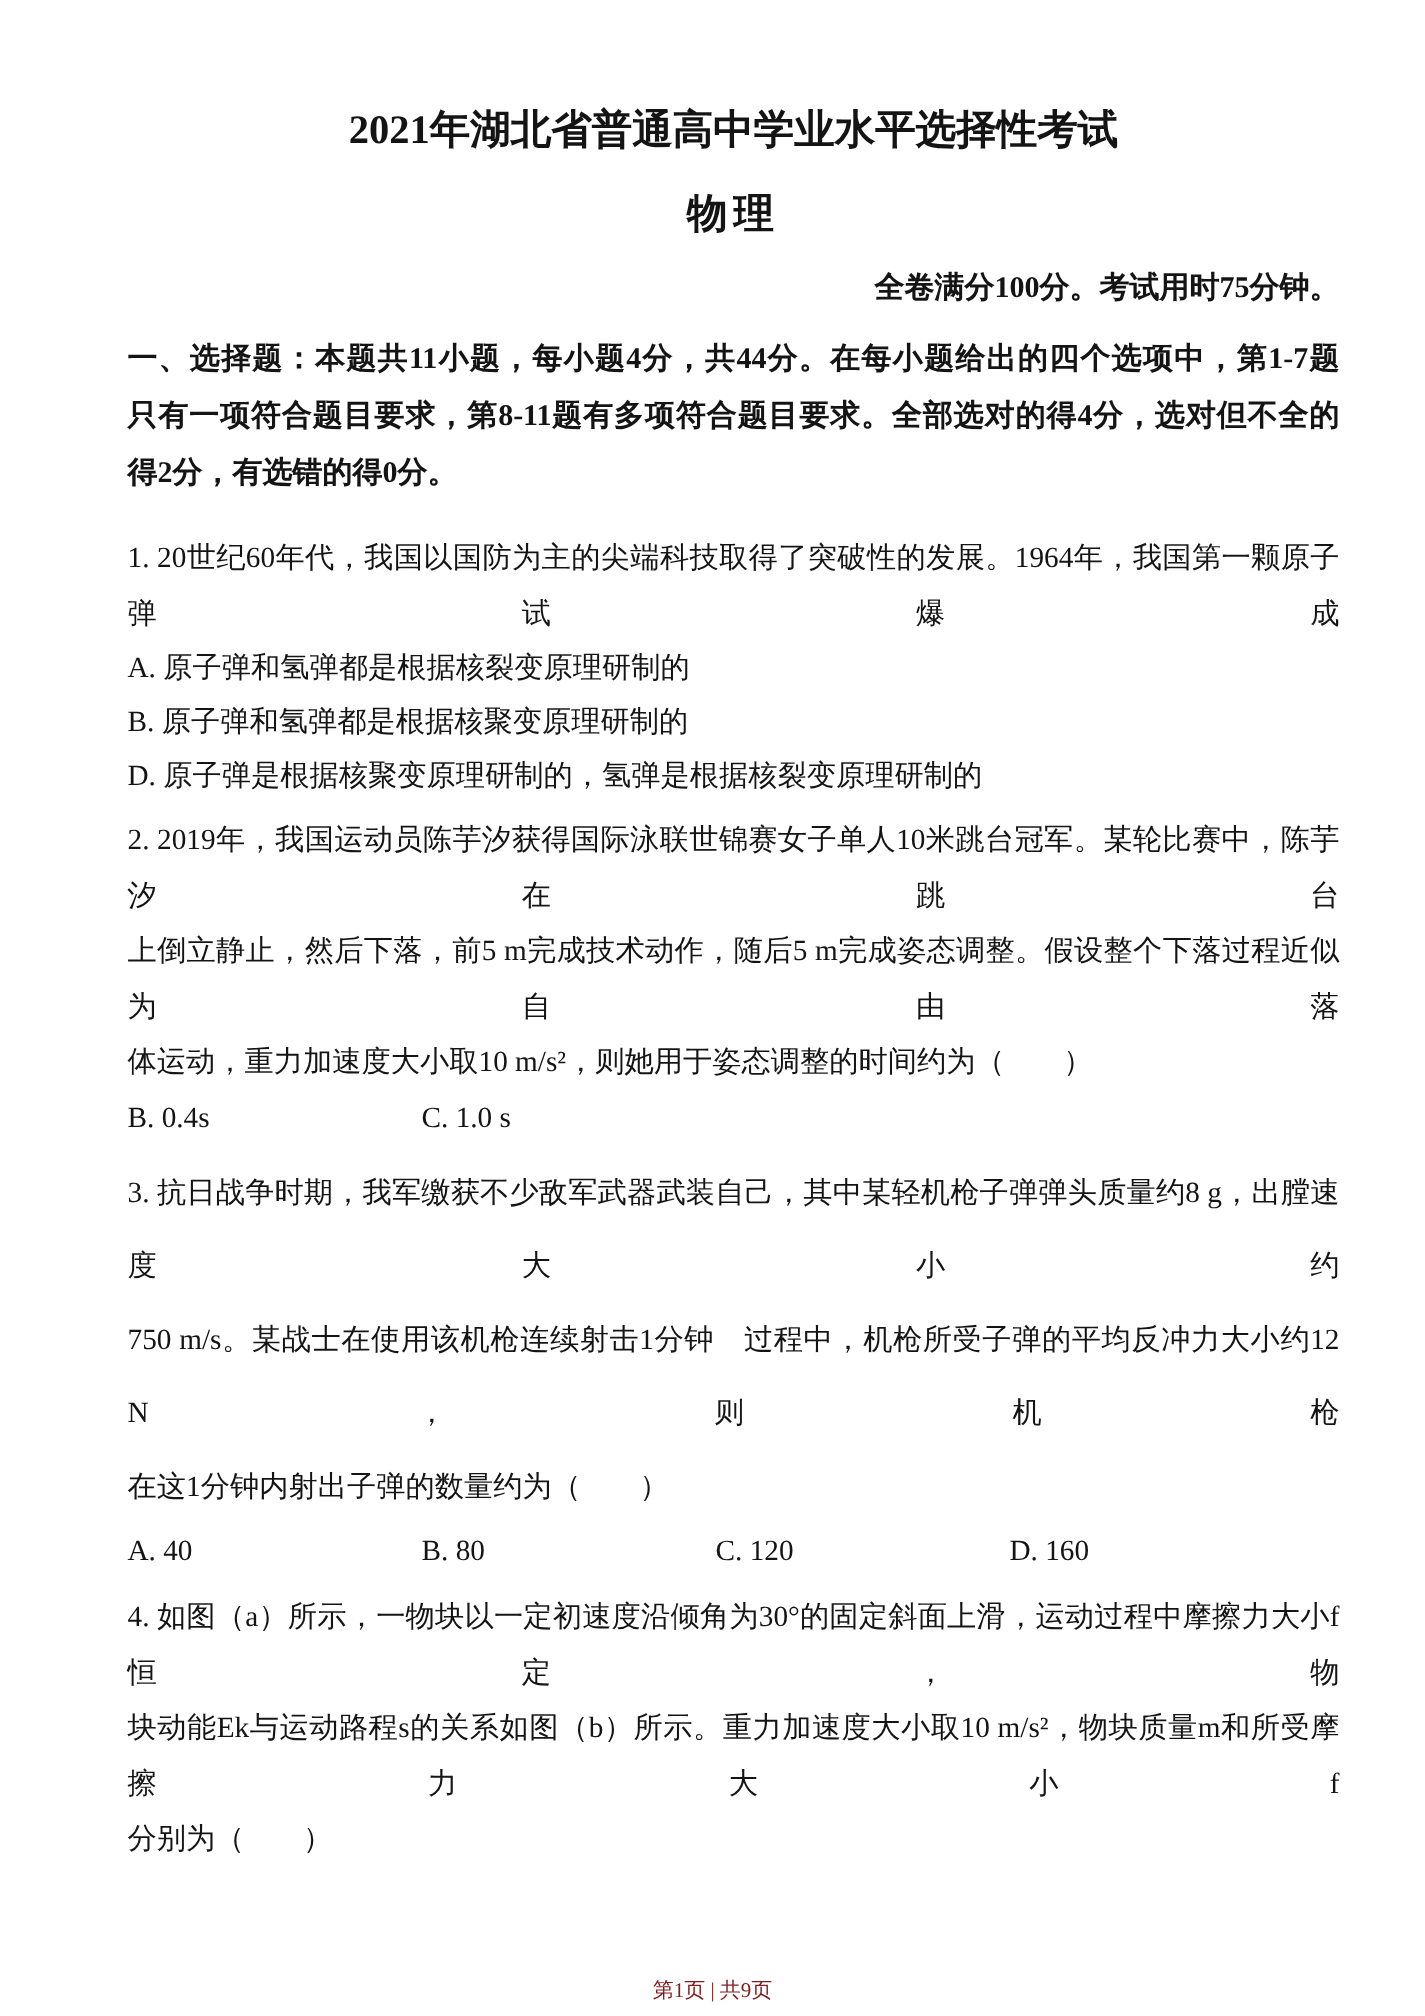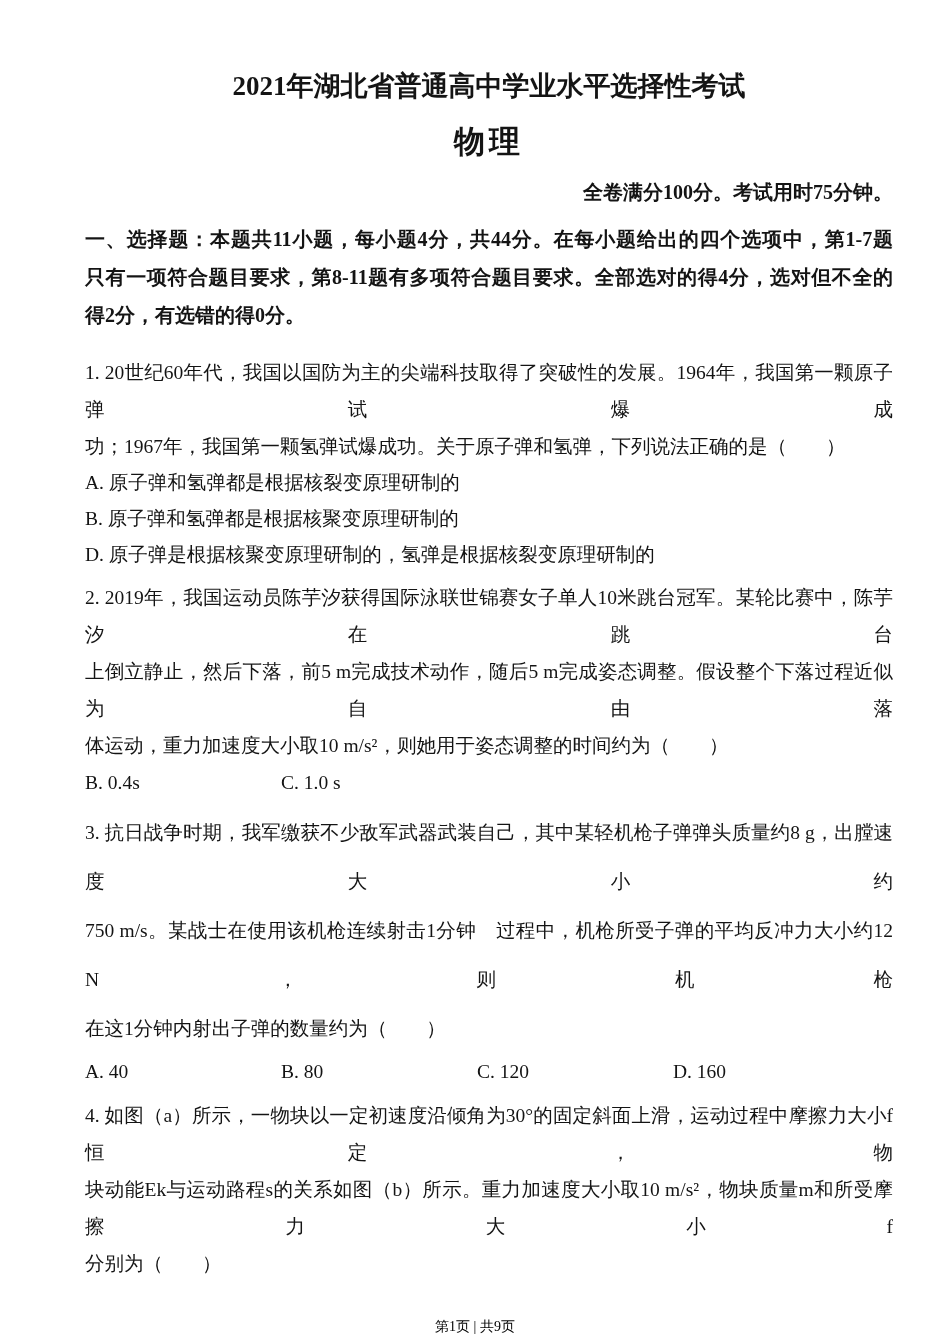--- a/index.html
+++ b/index.html
@@ -1,50 +1,49 @@
 <!DOCTYPE html>
 <html><head>
 <meta charset="utf-8">
 <style>
   html,body{margin:0;padding:0;background:#fff;}
   .page{position:relative;width:950px;height:1344px;background:#fff;overflow:hidden;
         font-family:"Liberation Serif","DejaVu Serif",serif;color:#141414;}
   .content{padding:68px 57px 0 85px;}
   .title{font-size:27px;font-weight:700;text-align:center;margin:0 0 20px 0;line-height:36px;}
-  .subject{font-size:31px;font-weight:700;text-align:center;margin:0 0 18px 0;line-height:36px;letter-spacing:4px;}
+  .subject{font-size:27px;font-weight:700;text-align:center;margin:0 0 18px 0;line-height:36px;letter-spacing:4px;}
   .exam-info{font-size:20px;font-weight:700;text-align:right;line-height:28px;margin-bottom:14px;}
   .section-heading{margin-bottom:20px;}
   .line{font-size:19.5px;line-height:37px;white-space:normal;}
   .bold{font-weight:700;font-size:20px;line-height:38px;}
   .jfull{text-align:justify;text-align-last:justify;}
   .question{margin-top:6px;}
   .wide{line-height:49px;}
   .option-line{font-size:19.5px;line-height:36px;}
   .options-row{display:grid;grid-template-columns:196px 196px 196px 1fr;font-size:19.5px;line-height:38px;}
-  .footer{position:absolute;left:0;right:0;bottom:8px;text-align:center;font-size:14px;color:#000000;}
+  .footer{position:absolute;left:0;right:0;bottom:8px;text-align:center;font-size:14px;color:#7f1d1d;}
 </style>
 </head>
 <body>
 
 <div class="page">
   <div class="content">
 
     <h1 class="title">2021年湖北省普通高中学业水平选择性考试</h1>
     <h2 class="subject">物理</h2>
     <div class="exam-info">全卷满分100分。考试用时75分钟。</div>
 
     <div class="section-heading">
       <div class="line bold jfull">一、选择题：本题共11小题，每小题4分，共44分。在每小题给出的四个选项中，第1-7题</div>
       <div class="line bold jfull">只有一项符合题目要求，第8-11题有多项符合题目要求。全部选对的得4分，选对但不全的</div>
       <div class="line bold">得2分，有选错的得0分。</div>
     </div>
 
     <div class="question">
       <div class="line jfull">1. 20世纪60年代，我国以国防为主的尖端科技取得了突破性的发展。1964年，我国第一颗原子弹试爆成</div>
-      <div class="line">功；1967年，我国第一颗氢弹试爆成功。关于原子弹和氢弹，下列说法正确的是（　　）</div>
       <div class="option-line">A. 原子弹和氢弹都是根据核裂变原理研制的</div>
       <div class="option-line">B. 原子弹和氢弹都是根据核聚变原理研制的</div>
       <div class="option-line">D. 原子弹是根据核聚变原理研制的，氢弹是根据核裂变原理研制的</div>
     </div>
 
     <div class="question">
       <div class="line jfull">2. 2019年，我国运动员陈芋汐获得国际泳联世锦赛女子单人10米跳台冠军。某轮比赛中，陈芋汐在跳台</div>
       <div class="line jfull">上倒立静止，然后下落，前5 m完成技术动作，随后5 m完成姿态调整。假设整个下落过程近似为自由落</div>
       <div class="line">体运动，重力加速度大小取10 m/s²，则她用于姿态调整的时间约为（　　）</div>
       <div class="options-row">

